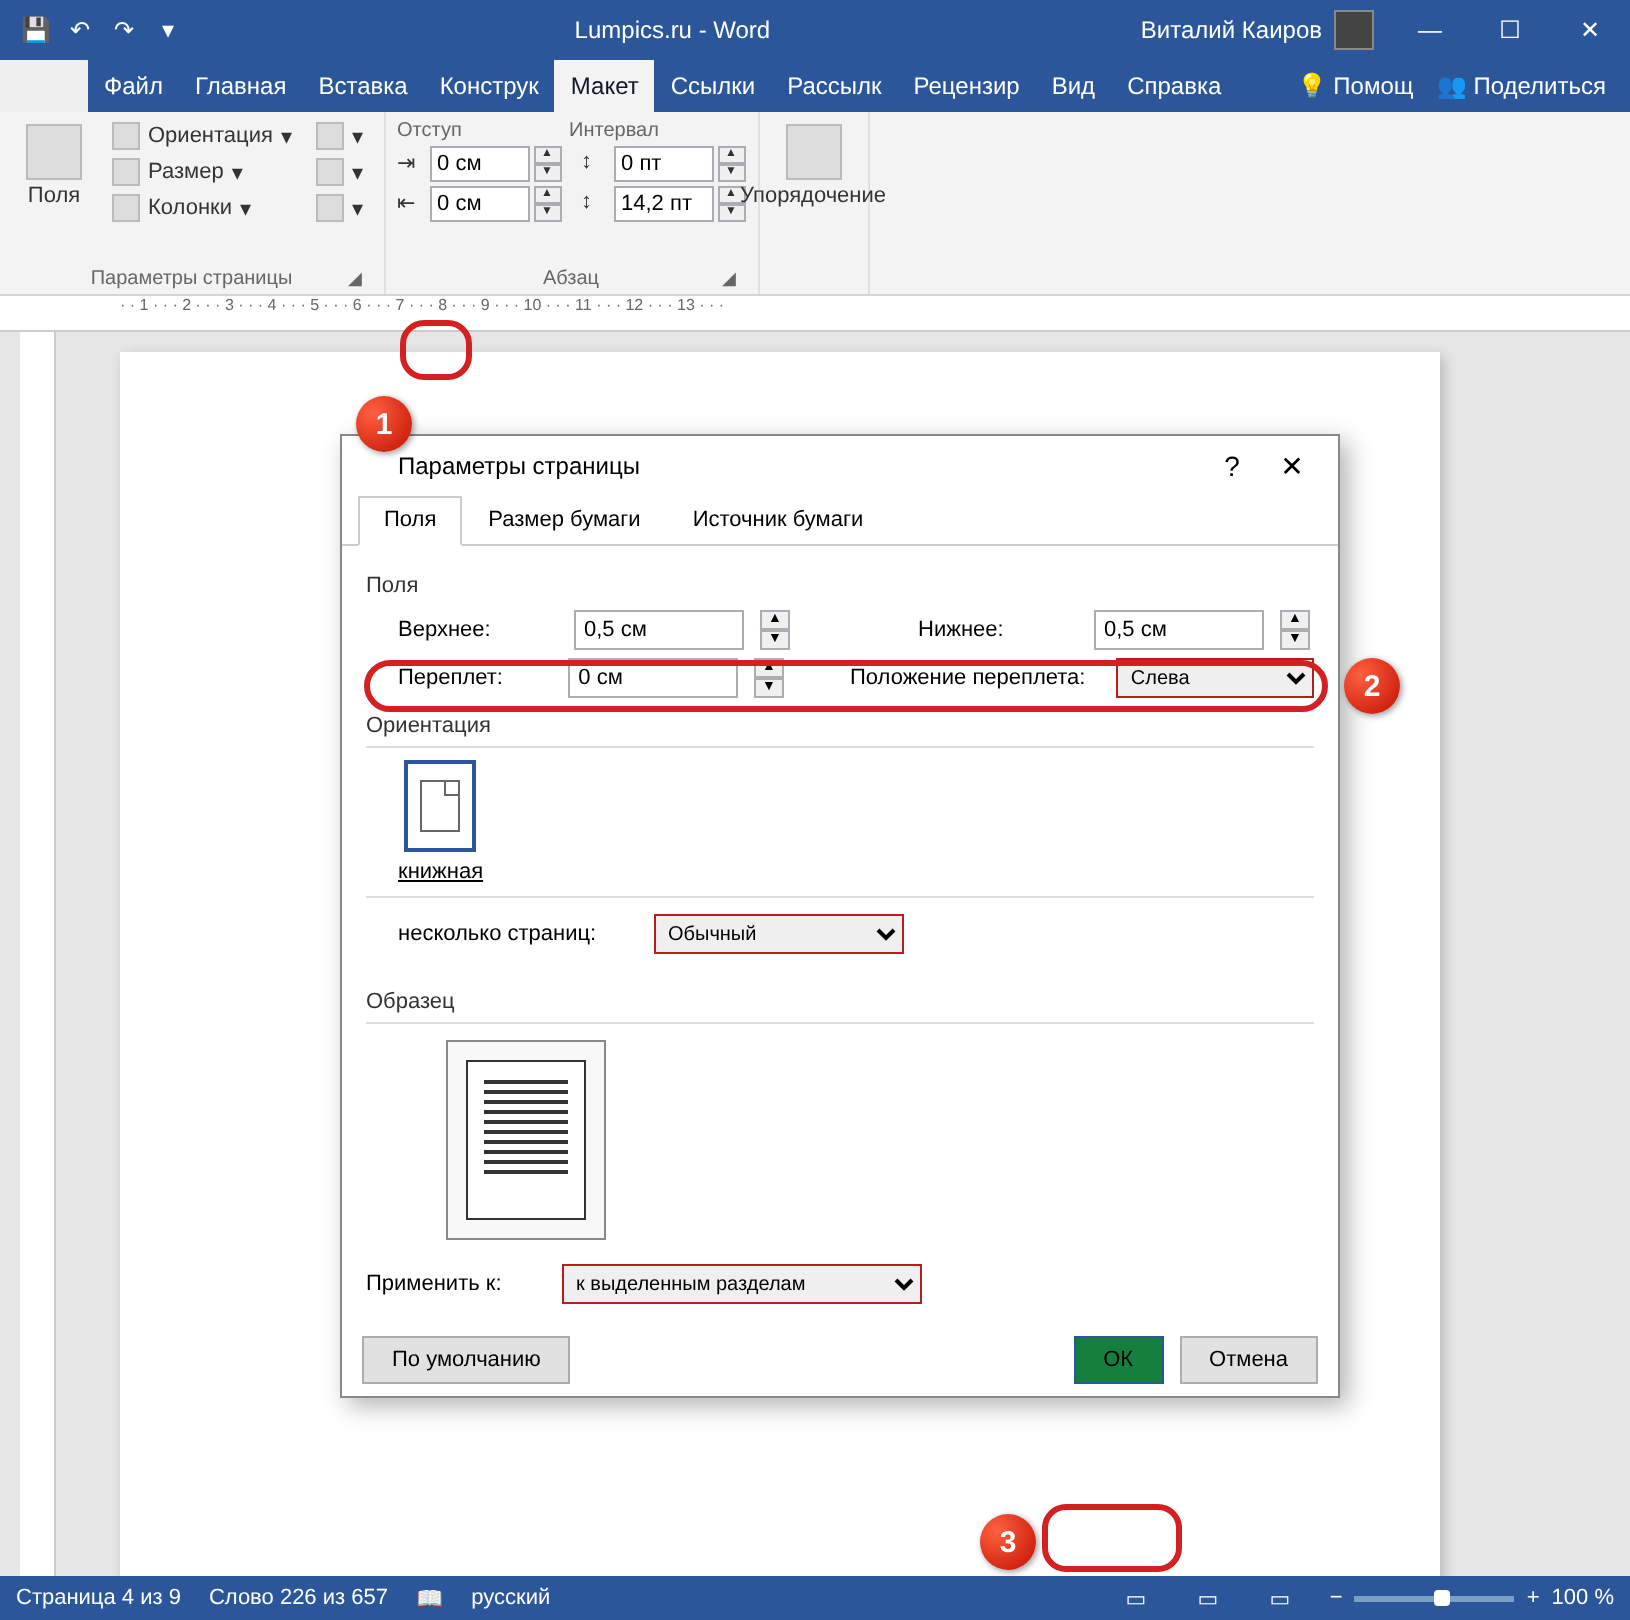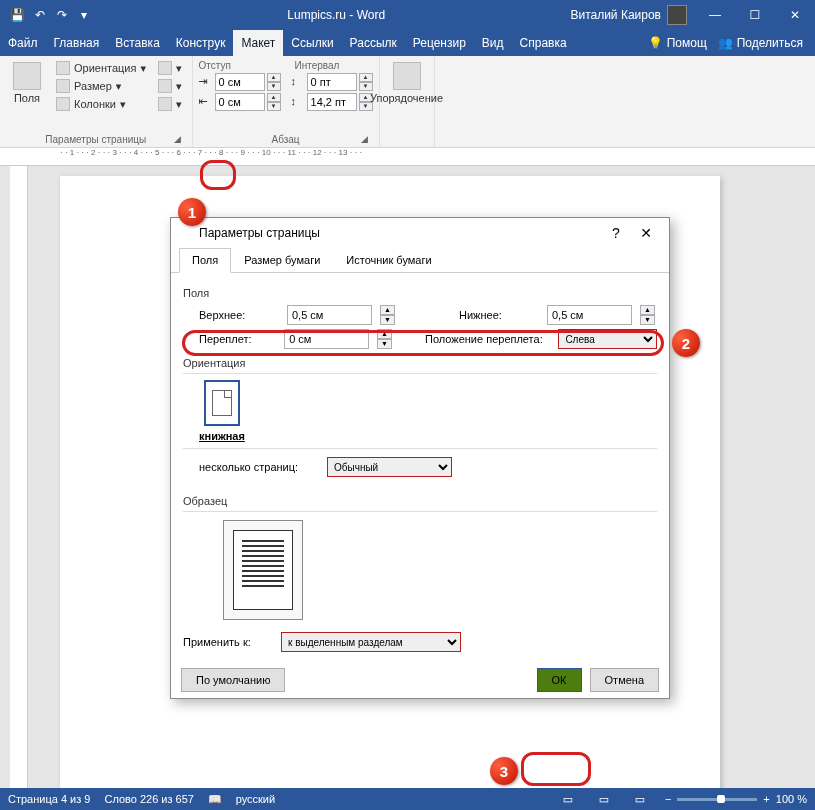--- a/index.html
+++ b/index.html
@@ -9,21 +9,21 @@
 .titlebar { height: 30px; background: #2b579a; color: #fff; display: flex; align-items: center; font-size: 12px; }
 .titlebar .qa { display: flex; gap: 6px; padding: 0 10px; align-items: center; }
 .titlebar .qa span { width: 16px; height: 16px; display: inline-flex; align-items: center; justify-content: center; }
 .titlebar .title { flex: 1; text-align: center; }
 .titlebar .user { display: flex; gap: 6px; align-items: center; padding-right: 8px; }
 .titlebar .avatar { width: 20px; height: 20px; background: #444; border: 1px solid #888; }
 .titlebar .winctl { display: flex; }
 .titlebar .winctl div { width: 40px; height: 30px; display: flex; align-items: center; justify-content: center; }
 
 
-.menubar { height: 26px; background: #2b579a; display: flex; align-items: center; font-size: 12px; color: #fff; }
+.menubar { height: 26px; background: #2b579a; display: flex; align-items: center; font-size: 12px; color: #fff; margin-left: 44px; }
 .menubar .tab { padding: 0 8px; height: 26px; display: flex; align-items: center; cursor: pointer; }
 .menubar .tab.active { background: #f3f3f3; color: #0f172a; }
 .menubar .spacer { flex: 1; }
 .menubar .right { display: flex; gap: 4px; padding-right: 8px; }
 .menubar .right .item { display: flex; align-items: center; gap: 3px; padding: 0 4px; }
 
 
 .ribbon { height: 92px; background: #f3f3f3; border-bottom: 1px solid #d4d4d4; display: flex; font-size: 11px; color: #333; }
 .ribbon-group { border-right: 1px solid #e0e0e0; padding: 4px 6px 2px; display: flex; flex-direction: column; }
 .ribbon-group .controls { flex: 1; display: flex; gap: 4px; }
@@ -60,34 +60,34 @@
 .dlg-body { padding: 8px 12px; }
 .section-label { font-size: 11px; color: #333; margin: 6px 0 4px; }
 .section-line { border-bottom: 1px solid #ddd; margin-bottom: 6px; }
 .field-row { display: flex; align-items: center; gap: 8px; padding: 2px 0 2px 16px; }
 .field-row .fl { width: 80px; font-size: 11px; }
 .field-row input[type=text] { width: 85px; height: 20px; border: 1px solid #abadb3; padding: 0 4px; font-size: 11px; }
 .field-row select { width: 102px; height: 20px; border: 1px solid #b91c1c; font-size: 10px; padding: 0 2px; }
 .field-row .dspin { width: 15px; height: 20px; display: flex; flex-direction: column; }
 .field-row .dspin div { flex: 1; border: 1px solid #abadb3; background: #f0f0f0; font-size: 7px; text-align: center; line-height: 8px; }
 .field-row .gap { width: 48px; }
-.orient-row { display: flex; gap: 18px; padding-left: 16px; margin: 6px 0; font-weight: bold; }
+.orient-row { display: flex; gap: 18px; padding-left: 16px; margin: 6px 0; }
 .orient-item { display: flex; flex-direction: column; align-items: center; gap: 4px; font-size: 11px; }
 .orient-box { width: 36px; height: 46px; border: 1px solid #888; display: flex; align-items: center; justify-content: center; }
 .orient-box.sel { border: 2px solid #2b579a; }
 .orient-box .pg { width: 20px; height: 26px; border: 1px solid #666; position: relative; }
 .orient-box .pg::after { content: ""; position: absolute; top: 0; right: 0; width: 6px; height: 6px; border-left: 1px solid #666; border-bottom: 1px solid #666; }
 .orient-box.land .pg { width: 26px; height: 20px; }
 .preview { margin: 8px 0 8px 40px; width: 80px; height: 100px; border: 1px solid #888; background: #f8f8f8; display: flex; align-items: center; justify-content: center; }
 .preview .pp { width: 60px; height: 80px; border: 1px solid #333; background: #fff; padding: 6px 8px; }
 .preview .pp .ln { height: 2px; background: #333; margin: 3px 0; }
 .dlg-footer { display: flex; align-items: center; padding: 6px 10px; gap: 8px; }
 .dlg-footer .spacer { flex: 1; }
 .dlg-btn { height: 24px; padding: 0 14px; border: 1px solid #adadad; background: #e1e1e1; font-size: 11px; cursor: pointer; }
-.dlg-btn.primary { background: #4d7c0f; border: 1px solid #2b579a; }
+.dlg-btn.primary { background: #15803d; border: 1px solid #2b579a; }
 
 
 .anno-circle { position: absolute; border: 3px solid #d42020; border-radius: 12px; pointer-events: none; }
 .anno-num { position: absolute; width: 28px; height: 28px; border-radius: 50%; background: radial-gradient(circle at 30% 30%, #ff6040, #c01000); color: #fff; font-weight: bold; font-size: 15px; display: flex; align-items: center; justify-content: center; box-shadow: 1px 1px 3px rgba(0,0,0,0.4); pointer-events: none; }
 
 
 .statusbar { position: absolute; bottom: 0; left: 0; right: 0; height: 22px; background: #2b579a; color: #fff; display: flex; align-items: center; font-size: 11px; padding: 0 8px; gap: 14px; }
 .statusbar .spacer { flex: 1; }
 .statusbar .viewbtn { width: 22px; height: 18px; display: flex; align-items: center; justify-content: center; }
 .statusbar .zoom { display: flex; align-items: center; gap: 6px; }
@@ -154,21 +154,21 @@
         <div class="small-btn"><div class="ico"></div>▾</div>
       </div>
     </div>
     <div class="label"><span>Параметры страницы</span>
       <span class="launcher">◢</span>
     </div>
   </div>
 
   <div class="ribbon-group">
     <div class="controls" style="flex-direction:column;gap:0;">
-      <div style="display:flex;gap:10px;font-size:10px;color:#666;padding-bottom:2px;">
+      <div style="display:flex;font-size:10px;color:#666;padding-bottom:2px;">
         <span style="width:86px">Отступ</span>
         <span>Интервал</span>
       </div>
       <div style="display:flex;gap:10px;">
         <div class="spin-field">
             <span class="ico">⇥</span>
             <input type="text" value="0 см" style="">
             <div class="spinbtns">
               <div>▲</div>
               <div>▼</div>

